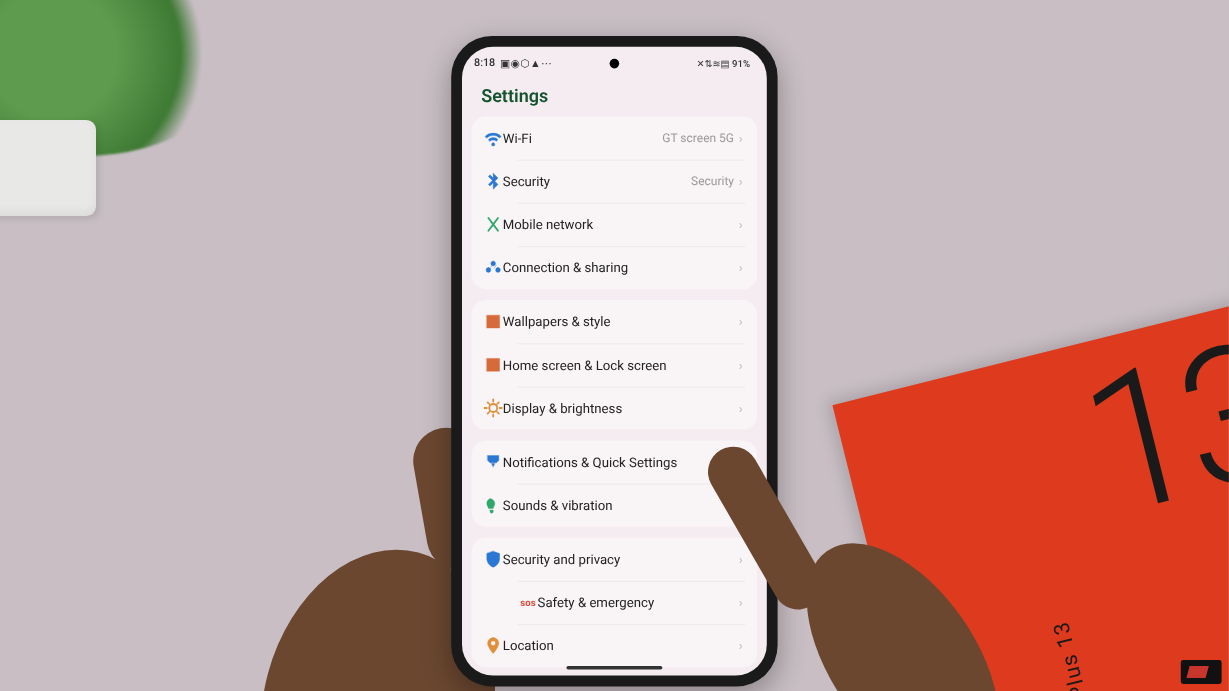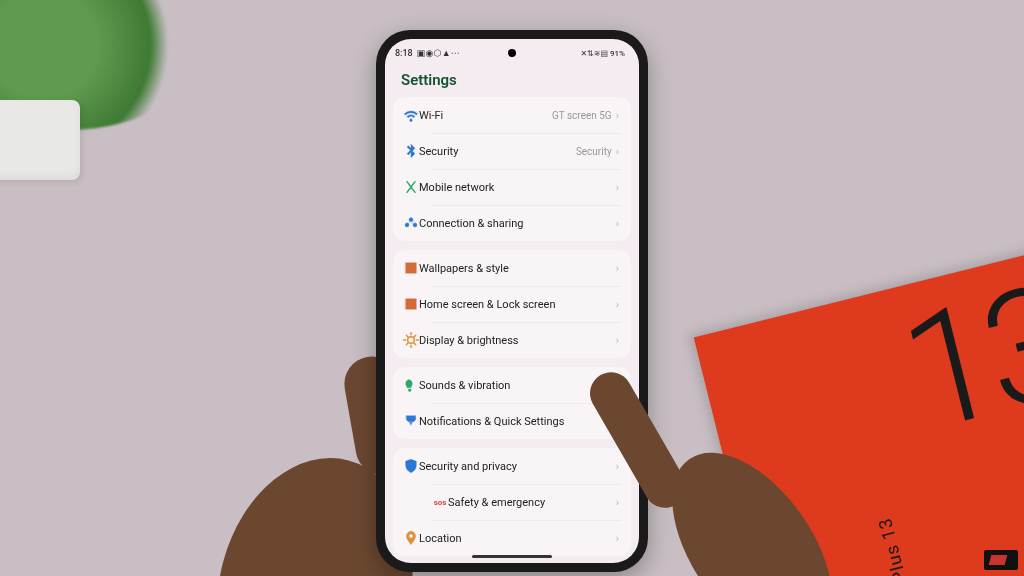--- a/index.html
+++ b/index.html
@@ -360,34 +360,34 @@
                   <path d="M12 7a5 5 0 100 10 5 5 0 000-10zM12 1v3M12 20v3M4 12H1M23 12h-3M5 5l2 2M17 17l2 2M5 19l2-2M17 7l2-2"></path>
                 </svg>
               </span>
               <span class="label">Display &amp; brightness</span>
               <span class="chevron">›</span>
             </div>
           </div>
           <div class="group">
             <div class="item">
               <span class="icon">
+                <svg viewBox="0 0 24 24" fill="#2a78d4" stroke="#2a78d4" stroke-width="0.5" stroke-linecap="round">
+                  <path d="M5 4h14v6l-3 3H8l-3-3zM10 14h4l-2 4z"></path>
+                </svg>
+              </span>
+              <span class="label">Notifications &amp; Quick Settings</span>
+              <span class="chevron">›</span>
+            </div>
+            <div class="item">
+              <span class="icon">
                 <svg viewBox="0 0 24 24" fill="#2ea86b" stroke="#2ea86b" stroke-width="0.5" stroke-linecap="round">
                   <path d="M8 4a6 6 0 016 6c0 3-2 4-2 6H6c0-2-2-3-2-6a6 6 0 014-6zm0 14h4v2a2 2 0 01-4 0z"></path>
                 </svg>
               </span>
               <span class="label">Sounds &amp; vibration</span>
-              <span class="chevron">›</span>
-            </div>
-            <div class="item">
-              <span class="icon">
-                <svg viewBox="0 0 24 24" fill="#2a78d4" stroke="#2a78d4" stroke-width="0.5" stroke-linecap="round">
-                  <path d="M5 4h14v6l-3 3H8l-3-3zM10 14h4l-2 4z"></path>
-                </svg>
-              </span>
-              <span class="label">Notifications &amp; Quick Settings</span>
               <span class="chevron">›</span>
             </div>
           </div>
           <div class="group">
             <div class="item">
               <span class="icon">
                 <svg viewBox="0 0 24 24" fill="#2a78d4" stroke="#2a78d4" stroke-width="0.5" stroke-linecap="round">
                   <path d="M12 2l8 3v6c0 5-3 9-8 11-5-2-8-6-8-11V5z"></path>
                 </svg>
               </span>

